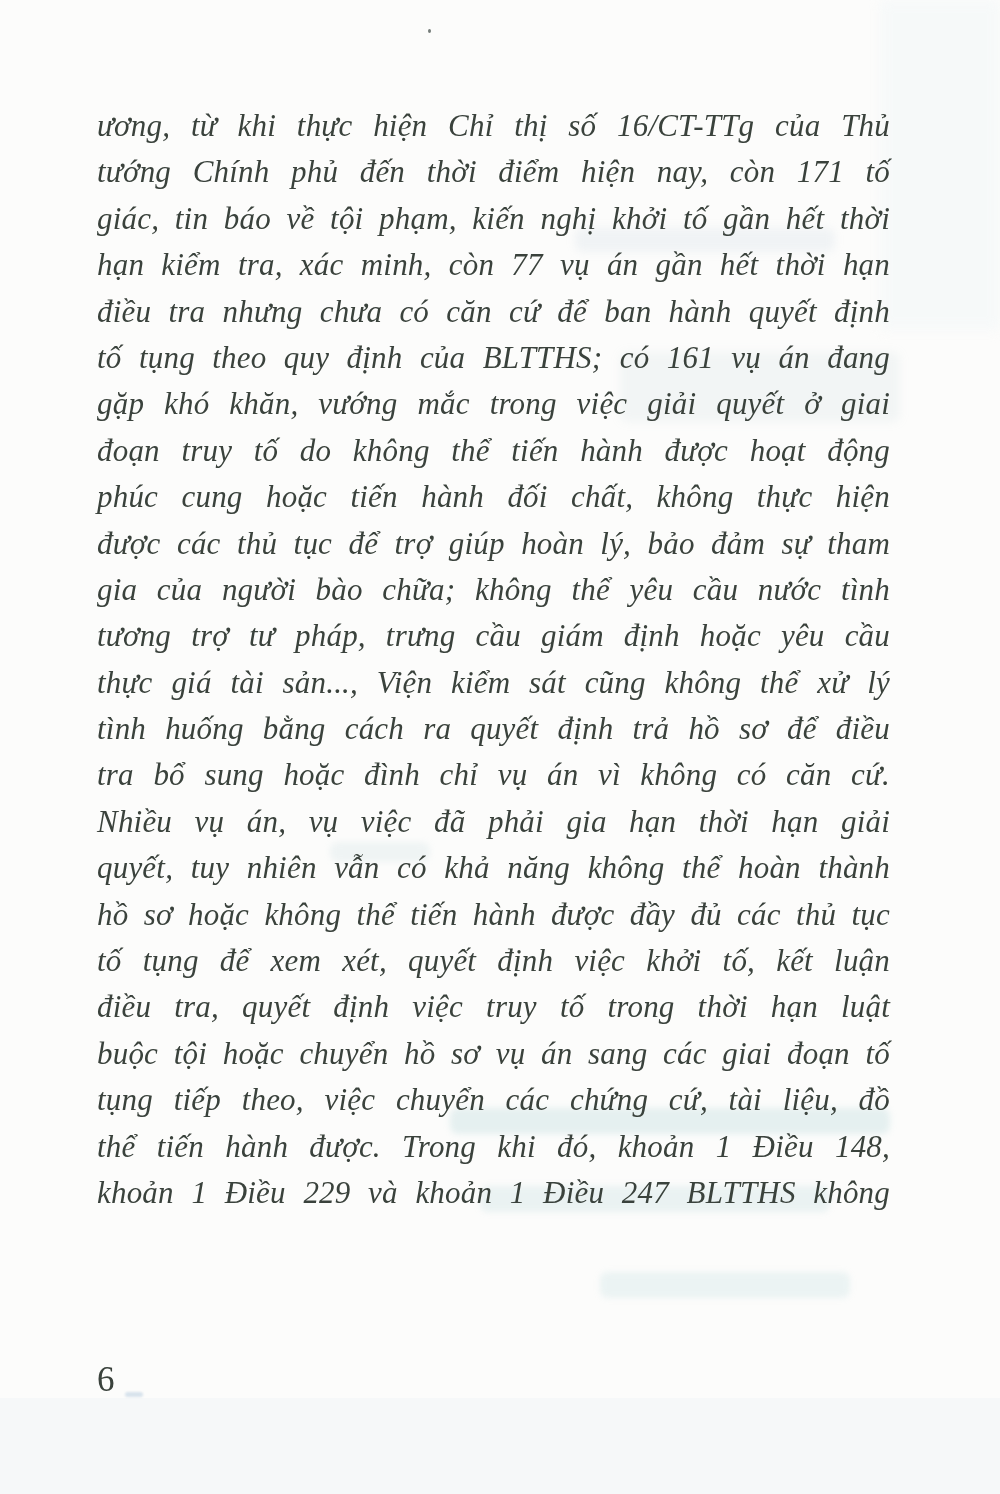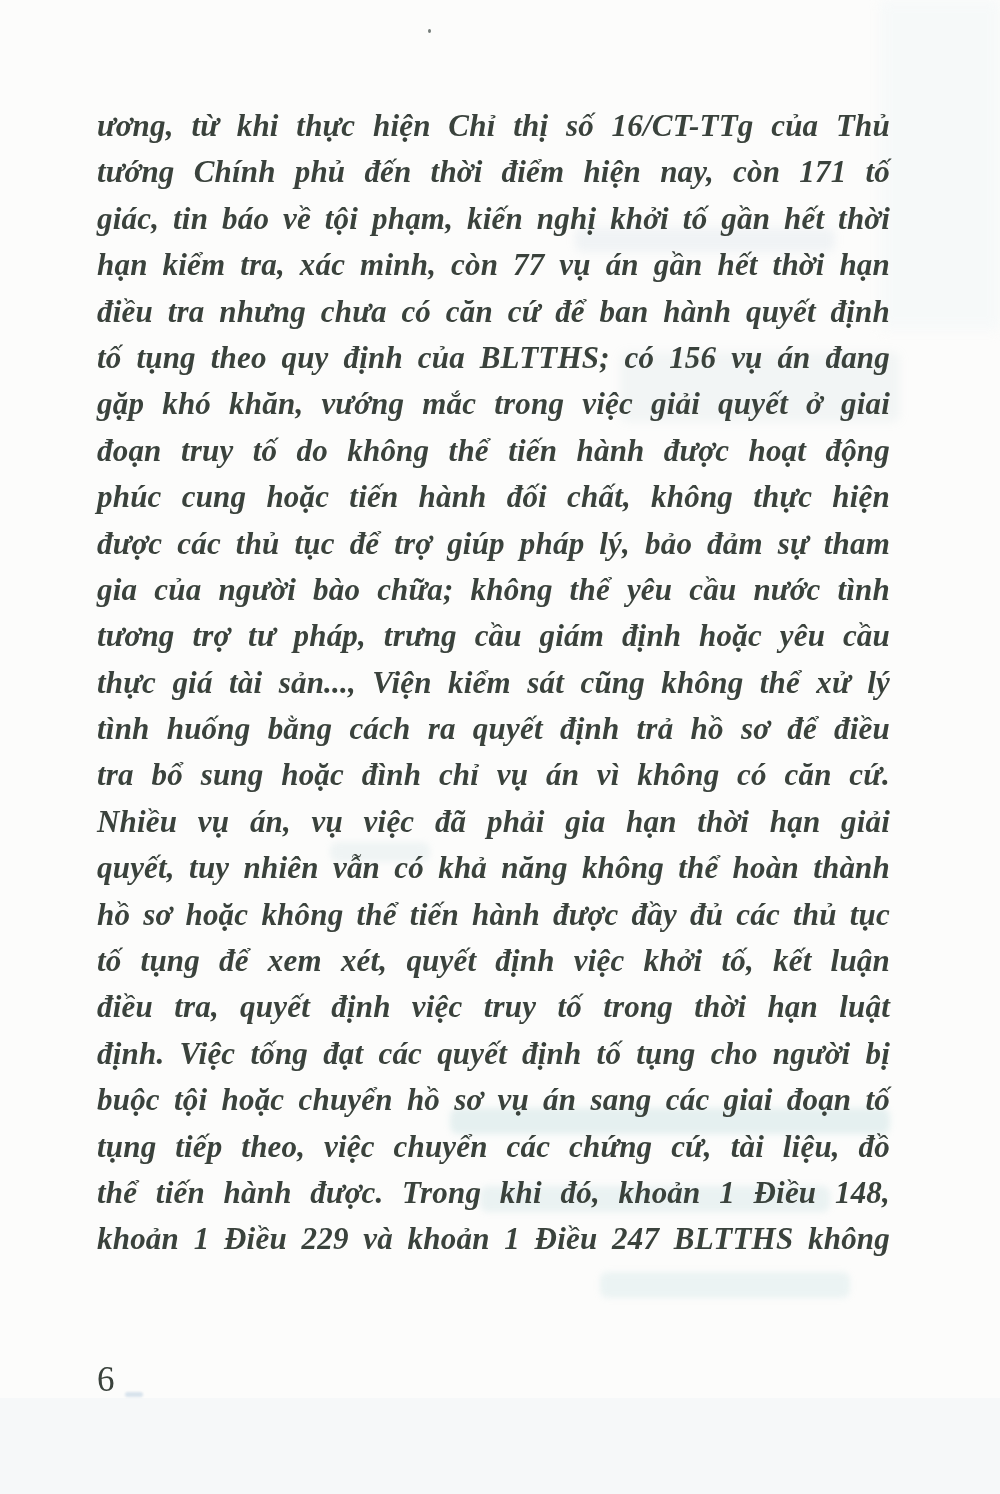--- a/index.html
+++ b/index.html
@@ -29,21 +29,20 @@
     width: 120px; height: 330px;
     background: #f2f7f8;
     opacity: .55;
     filter: blur(6px);
   }
   .text-block {
     position: absolute;
     left: 97px;
     top: 103px;
     width: 793px;
-    font-weight: bold;
   }
   .line {
     font-style: italic;
     font-size: 31px;
     line-height: 46.4px;
     height: 46.4px;
     color: var(--ink, #3a423c);
     text-align: justify;
     text-align-last: justify;
     white-space: normal;
@@ -97,36 +96,35 @@
   <div class="artifact bleed-c"></div>
   <div class="artifact speck-1"></div>
   <div class="artifact smudge-1"></div>
 
   <div class="text-block">
       <div class="line">ương, từ khi thực hiện Chỉ thị số 16/CT-TTg của Thủ</div>
       <div class="line">tướng Chính phủ đến thời điểm hiện nay, còn 171 tố</div>
       <div class="line">giác, tin báo về tội phạm, kiến nghị khởi tố gần hết thời</div>
       <div class="line">hạn kiểm tra, xác minh, còn 77 vụ án gần hết thời hạn</div>
       <div class="line">điều tra nhưng chưa có căn cứ để ban hành quyết định</div>
-      <div class="line">tố tụng theo quy định của BLTTHS; có 156 vụ án đang</div>
+      <div class="line">tố tụng theo quy định của BLTTHS; có 161 vụ án đang</div>
       <div class="line">gặp khó khăn, vướng mắc trong việc giải quyết ở giai</div>
       <div class="line">đoạn truy tố do không thể tiến hành được hoạt động</div>
       <div class="line">phúc cung hoặc tiến hành đối chất, không thực hiện</div>
-      <div class="line">được các thủ tục để trợ giúp pháp lý, bảo đảm sự tham</div>
+      <div class="line">được các thủ tục để trợ giúp hoàn lý, bảo đảm sự tham</div>
       <div class="line">gia của người bào chữa; không thể yêu cầu nước tình</div>
       <div class="line">tương trợ tư pháp, trưng cầu giám định hoặc yêu cầu</div>
       <div class="line">thực giá tài sản..., Viện kiểm sát cũng không thể xử lý</div>
       <div class="line">tình huống bằng cách ra quyết định trả hồ sơ để điều</div>
       <div class="line">tra bổ sung hoặc đình chỉ vụ án vì không có căn cứ.</div>
       <div class="line">Nhiều vụ án, vụ việc đã phải gia hạn thời hạn giải</div>
       <div class="line">quyết, tuy nhiên vẫn có khả năng không thể hoàn thành</div>
       <div class="line">hồ sơ hoặc không thể tiến hành được đầy đủ các thủ tục</div>
       <div class="line">tố tụng để xem xét, quyết định việc khởi tố, kết luận</div>
       <div class="line">điều tra, quyết định việc truy tố trong thời hạn luật</div>
-      <div class="line">định. Việc tống đạt các quyết định tố tụng cho người bị</div>
       <div class="line">buộc tội hoặc chuyển hồ sơ vụ án sang các giai đoạn tố</div>
       <div class="line">tụng tiếp theo, việc chuyển các chứng cứ, tài liệu, đồ</div>
       <div class="line">thể tiến hành được. Trong khi đó, khoản 1 Điều 148,</div>
       <div class="line">khoản 1 Điều 229 và khoản 1 Điều 247 BLTTHS không</div>
     </div>
 
   <div class="page-number">6</div>
 
 </div>
 

